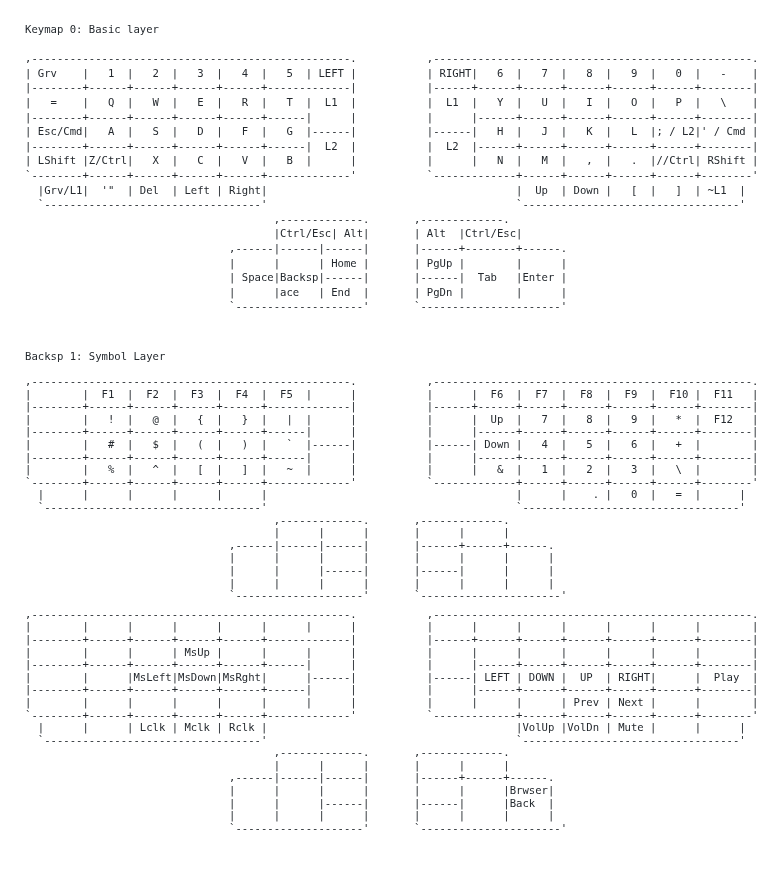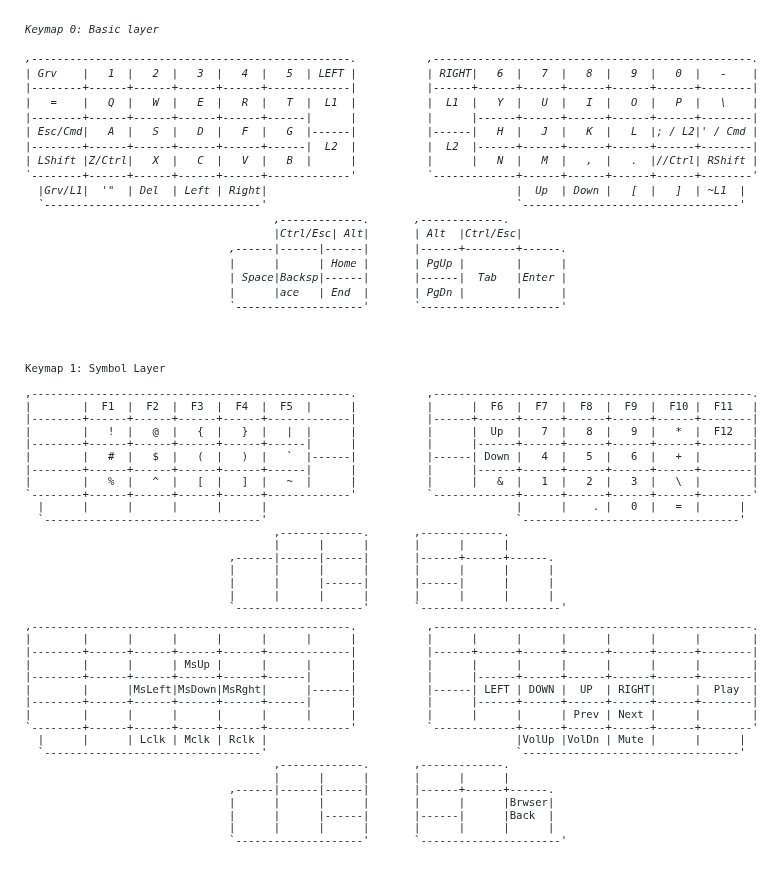--- a/index.html
+++ b/index.html
@@ -22,21 +22,21 @@
     margin: 0 0 var(--lh) 0;
   }
   .keymap pre {
     font-family: "DejaVu Sans Mono", "Liberation Mono", monospace;
     font-size: 10.6px;
     line-height: var(--lh);
     color: #24292e;
     margin: 0;
     white-space: pre;
   }
-  .s0 { --lh: 14.6px; margin-bottom: 48px; font-style: italic; }
+  .s0 { --lh: 14.6px; margin-bottom: 36px; }
   .s1 { --lh: 12.6px; margin-bottom: 6px; }
   .s2 { --lh: 12.6px; }
 </style>
 </head>
 <body>
 
 <div class="doc">
 
   <section class="keymap s0">
     <div class="title">Keymap 0: Basic layer</div>
@@ -54,21 +54,21 @@
                                        ,-------------.       ,-------------.
                                        |Ctrl/Esc| Alt|       | Alt  |Ctrl/Esc|
                                 ,------|------|------|       |------+--------+------.
                                 |      |      | Home |       | PgUp |        |      |
                                 | Space|Backsp|------|       |------|  Tab   |Enter |
                                 |      |ace   | End  |       | PgDn |        |      |
                                 `--------------------'       `----------------------'</pre>
   </section>
 
   <section class="keymap s1">
-    <div class="title">Keymap 1: Symbol Layer</div>
+    <div class="title">Backsp 1: Symbol Layer</div>
     <pre class="art">,--------------------------------------------------.           ,--------------------------------------------------.
 |        |  F1  |  F2  |  F3  |  F4  |  F5  |      |           |      |  F6  |  F7  |  F8  |  F9  |  F10 |  F11   |
 |--------+------+------+------+------+-------------|           |------+------+------+------+------+------+--------|
 |        |   !  |   @  |   {  |   }  |   |  |      |           |      |  Up  |   7  |   8  |   9  |   *  |  F12   |
 |--------+------+------+------+------+------|      |           |      |------+------+------+------+------+--------|
 |        |   #  |   $  |   (  |   )  |   `  |------|           |------| Down |   4  |   5  |   6  |   +  |        |
 |--------+------+------+------+------+------|      |           |      |------+------+------+------+------+--------|
 |        |   %  |   ^  |   [  |   ]  |   ~  |      |           |      |   &amp;  |   1  |   2  |   3  |   \  |        |
 `--------+------+------+------+------+-------------'           `-------------+------+------+------+------+--------'
   |      |      |      |      |      |                                       |      |    . |   0  |   =  |      |

